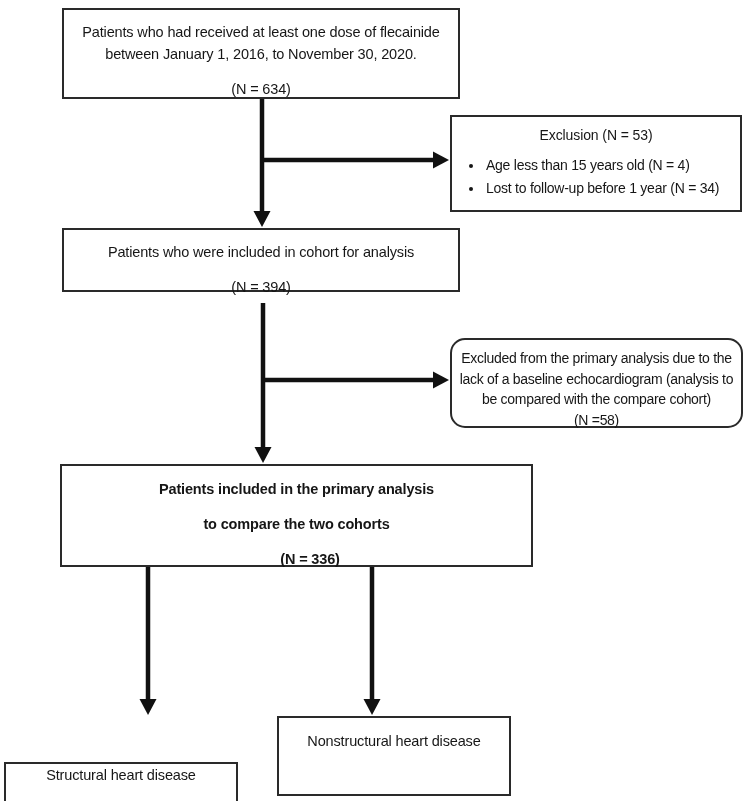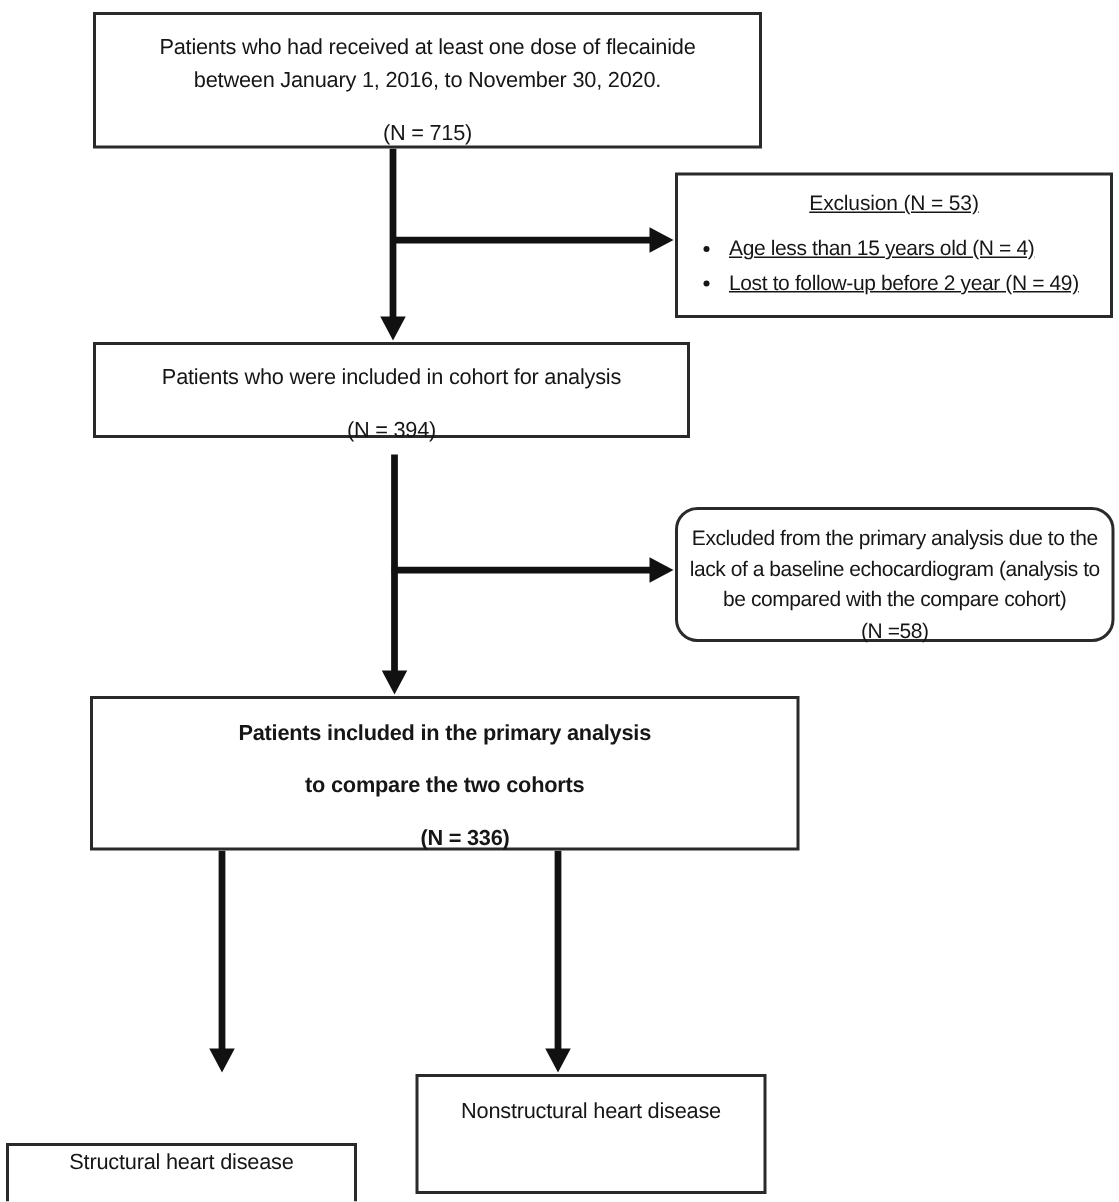--- a/index.html
+++ b/index.html
@@ -25,30 +25,30 @@
     border: 2px solid #2a2a2a;
     text-align: center;
   }
   .box .line {
     font-size: 14.5px;
     letter-spacing: -0.15px;
     line-height: 22px;
     white-space: nowrap;
   }
   
-  .box-source      { left: 62px;  top: 8px;   width: 446px; height: 91px;  padding-top: 11px; }
+  .box-source      { left: 62px;  top: 8px;   width: 398px; height: 91px;  padding-top: 11px; }
   .box-cohort      { left: 62px;  top: 228px; width: 398px; height: 64px;  padding-top: 11px; }
   .box-primary     { left: 60px;  top: 464px; width: 473px; height: 103px; padding-top: 12px; font-weight: bold; }
   .box-structural  { left: 4px;   top: 716px; width: 234px; height: 80px;  padding-top: 0; margin-top: 46px; }
   .box-nonstruct   { left: 277px; top: 716px; width: 234px; height: 80px;  padding-top: 12px; }
   .n-line { margin-top: 13px; }
   .box-primary .line { margin-bottom: 13px; }
   .box-primary .n-line { margin-top: 0; margin-left: 27px; }
   
-  .box-excl1 { left: 450px; top: 115px; width: 292px; height: 97px; padding-top: 10px; text-decoration: underline; }
+  .box-excl1 { left: 450px; top: 115px; width: 292px; height: 97px; padding-top: 10px; }
   .box-excl2 { left: 450px; top: 338px; width: 293px; height: 90px; padding-top: 8px; border-radius: 15px; }
   .box-excl1 .excl-title { font-size: 14px; letter-spacing: -0.1px; }
   .box-excl1 ul {
     margin: 11px 0 0 0;
     padding: 0 0 0 32px;
     text-align: left;
     list-style: disc;
   }
   .box-excl1 li {
     font-size: 14px;
@@ -87,28 +87,28 @@
       <polygon points="139.5,699 156.5,699 148,715" stroke="none"></polygon>
 
       <line x1="372" y1="567" x2="372" y2="701"></line>
       <polygon points="363.5,699 380.5,699 372,715" stroke="none"></polygon>
     </g>
   </svg>
 
   <div class="box box-source">
     <div class="line">Patients who had received at least one dose of flecainide</div>
     <div class="line">between January 1, 2016, to November 30, 2020.</div>
-    <div class="line n-line">(N = 715)</div>
+    <div class="line n-line">(N = 634)</div>
   </div>
 
   <div class="box box-excl1">
     <div class="excl-title">Exclusion (N = 53)</div>
     <ul>
       <li>Age less than 15 years old (N = 4)</li>
-      <li>Lost to follow-up before 2 year (N = 49)</li>
+      <li>Lost to follow-up before 1 year (N = 34)</li>
     </ul>
   </div>
 
   <div class="box box-cohort">
     <div class="line">Patients who were included in cohort for analysis</div>
     <div class="line n-line">(N = 394)</div>
   </div>
 
   <div class="box box-excl2">
     <div class="line">Excluded from the primary analysis due to the</div>

